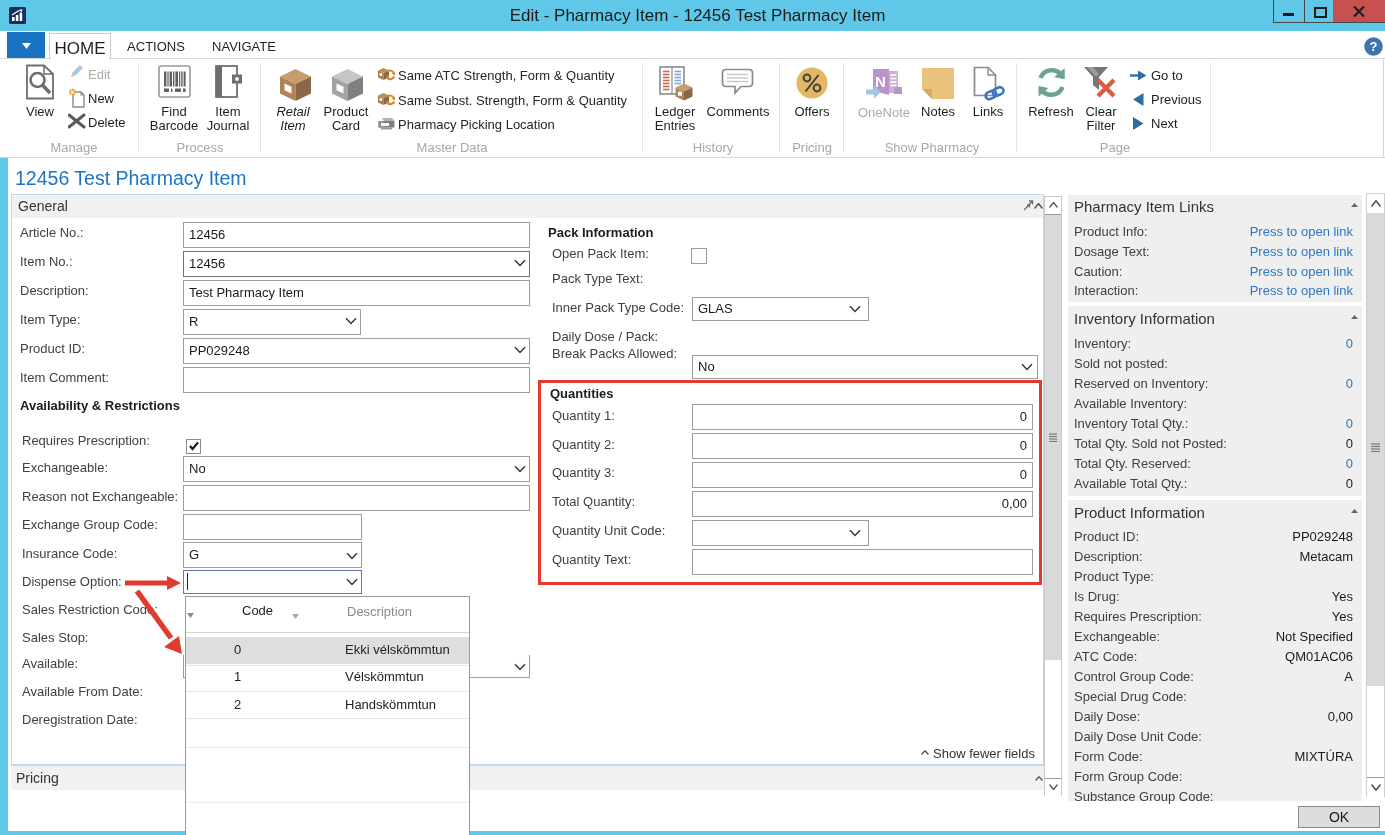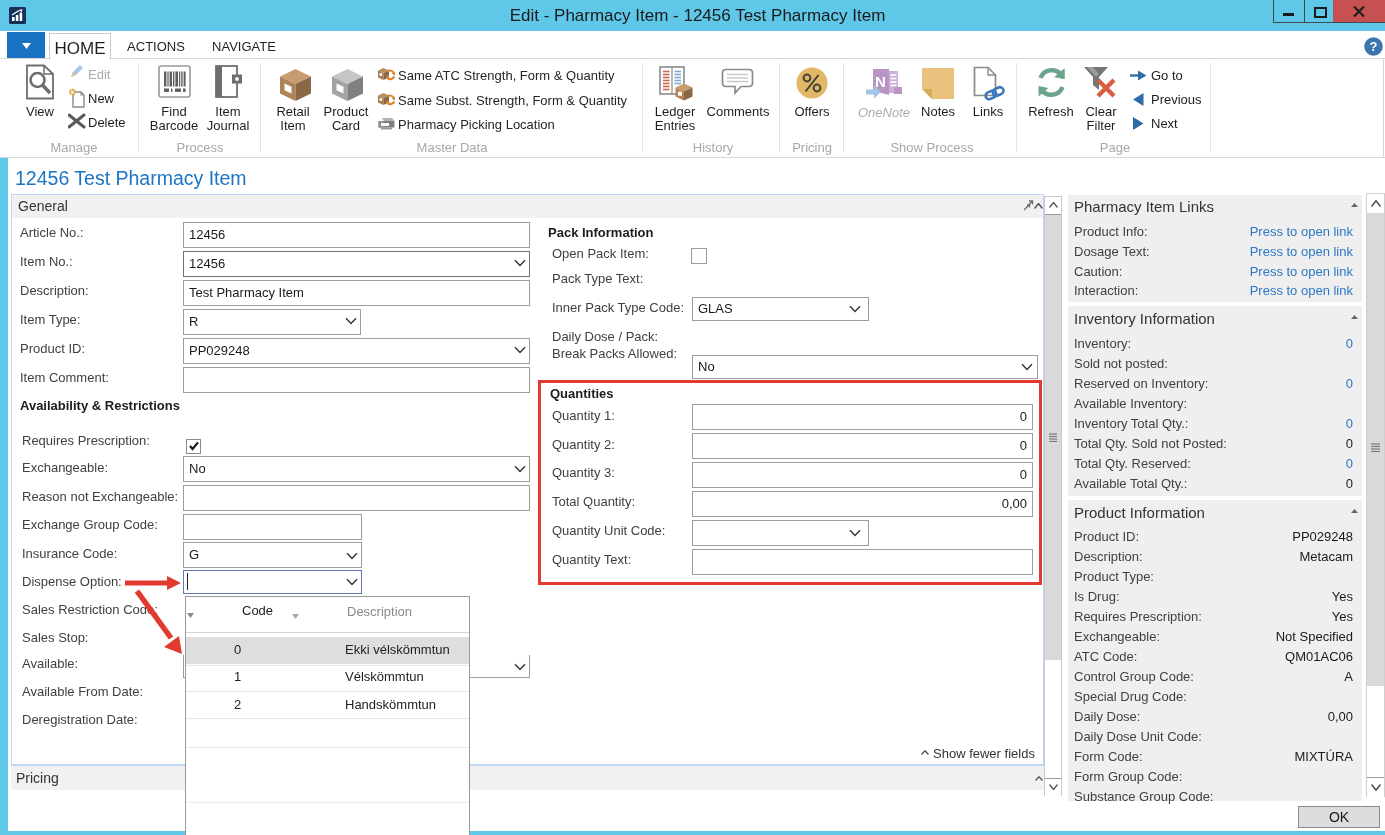--- a/index.html
+++ b/index.html
@@ -65,21 +65,21 @@
 <div class="sep" style="left:642px;"></div>
 <div class="sep" style="left:779px;"></div>
 <div class="sep" style="left:843px;"></div>
 <div class="sep" style="left:1016px;"></div>
 <div class="sep" style="left:1210px;"></div>
 <div class="glb" style="left:74px;top:141px;">Manage</div>
 <div class="glb" style="left:200px;top:141px;">Process</div>
 <div class="glb" style="left:452px;top:141px;">Master Data</div>
 <div class="glb" style="left:713px;top:141px;">History</div>
 <div class="glb" style="left:812px;top:141px;">Pricing</div>
-<div class="glb" style="left:932px;top:141px;">Show Process</div>
+<div class="glb" style="left:932px;top:141px;">Show Pharmacy</div>
 <div class="glb" style="left:1115px;top:141px;">Page</div>
 
 <svg class="abs" style="left:25px;top:64px;" width="31" height="36" viewBox="0 0 31 36">
   <path d="M2 1.5 H19 L28 10 V34.5 H2 Z" fill="#fff" stroke="#6e6e6e" stroke-width="1.8"></path>
   <path d="M19 1.5 V10 H28" fill="none" stroke="#6e6e6e" stroke-width="1.5"></path>
   <circle cx="12.5" cy="16" r="7" fill="none" stroke="#6e6e6e" stroke-width="2.6"></circle>
   <path d="M17.5 21 L25 29" stroke="#6e6e6e" stroke-width="3.4"></path>
 </svg>
 <div class="icl" style="left:40px;top:105px;">View</div>
 <svg class="abs" style="left:69px;top:63px;" width="16" height="16" viewBox="0 0 16 16">
@@ -129,21 +129,21 @@
   <circle cx="22" cy="14" r="1.9" fill="#fff"></circle>
 </svg>
 <div class="icl" style="left:228px;top:105px;">Item<br>Journal</div>
 
 <svg class="abs" style="left:279px;top:68px;" width="33" height="34" viewBox="0 0 33 34">
   <polygon points="16.5,1 32,8.5 16.5,16 1,8.5" fill="#c79c6e"></polygon>
   <polygon points="1,8.5 16.5,16 16.5,33 1,25.5" fill="#b08355"></polygon>
   <polygon points="32,8.5 16.5,16 16.5,33 32,25.5" fill="#8a6746"></polygon>
   <polygon points="5.5,15.5 12.5,18.8 12.5,25.6 5.5,22.3" fill="#fff"></polygon>
 </svg>
-<div class="icl" style="left:293px;top:105px;">Retail<br>Item</div>
+<div class="icl" style="left:293px;top:105px;font-style:italic;">Retail<br>Item</div>
 <svg class="abs" style="left:331px;top:68px;" width="33" height="34" viewBox="0 0 33 34">
   <polygon points="16.5,1 32,8.5 16.5,16 1,8.5" fill="#c6c6c6"></polygon>
   <polygon points="1,8.5 16.5,16 16.5,33 1,25.5" fill="#a3a3a3"></polygon>
   <polygon points="32,8.5 16.5,16 16.5,33 32,25.5" fill="#7f7f7f"></polygon>
   <polygon points="5.5,15.5 12.5,18.8 12.5,25.6 5.5,22.3" fill="#fff"></polygon>
 </svg>
 <div class="icl" style="left:346px;top:105px;">Product<br>Card</div>
 
 <svg class="abs" style="left:378px;top:67px;" width="17" height="16" viewBox="0 0 17 16">
   <polygon points="5.5,1 11,3.5 5.5,6 0,3.5" fill="#b98f5e"></polygon>
@@ -229,21 +229,21 @@
   <g stroke="#fff" stroke-width="1.6">
     <line x1="25.5" y1="8" x2="31.5" y2="8"></line>
         <line x1="25.5" y1="11.5" x2="31.5" y2="11.5"></line>
     <line x1="25.5" y1="15" x2="31.5" y2="15"></line>
         <line x1="25.5" y1="18.5" x2="31.5" y2="18.5"></line>
   </g>
   <rect x="29" y="20" width="8" height="7" fill="#b995c5"></rect>
   <text x="15.5" y="20" font-size="15" font-weight="bold" fill="#fff" text-anchor="middle" font-family="Liberation Sans,sans-serif">N</text>
   <polygon points="1,22.5 9,22.5 9,18.5 16,25 9,31.5 9,27.5 1,27.5" fill="#a3c5e8"></polygon>
 </svg>
-<div class="abs" style="left:884px;top:105px;font-size:13px;color:#ababab;transform:translateX(-50%);font-style:italic;">OneNote</div>
+<div class="abs" style="left:884px;top:105px;font-size:13px;color:#ababab;transform:translateX(-50%);">OneNote</div>
 <svg class="abs" style="left:921px;top:67px;" width="34" height="33" viewBox="0 0 34 33">
   <polygon points="1,1 33,1 33,32 11,32 1,22" fill="#e9c37d"></polygon>
   <polygon points="1,22 11,22 11,32" fill="#d8ab58"></polygon>
 </svg>
 <div class="icl" style="left:938px;top:105px;">Notes</div>
 <svg class="abs" style="left:973px;top:66px;" width="32" height="36" viewBox="0 0 32 36">
   <path d="M1.5 1.5 H15 L22.5 9 V29.5 H1.5 Z" fill="#fff" stroke="#8a8a8a" stroke-width="1.7"></path>
   <path d="M15 1.5 V9 H22.5" fill="none" stroke="#8a8a8a" stroke-width="1.4"></path>
   <g transform="rotate(-25 22 27)">
     <rect x="12" y="23.5" width="11" height="7" rx="3.5" fill="none" stroke="#3c76bc" stroke-width="2.6"></rect>

